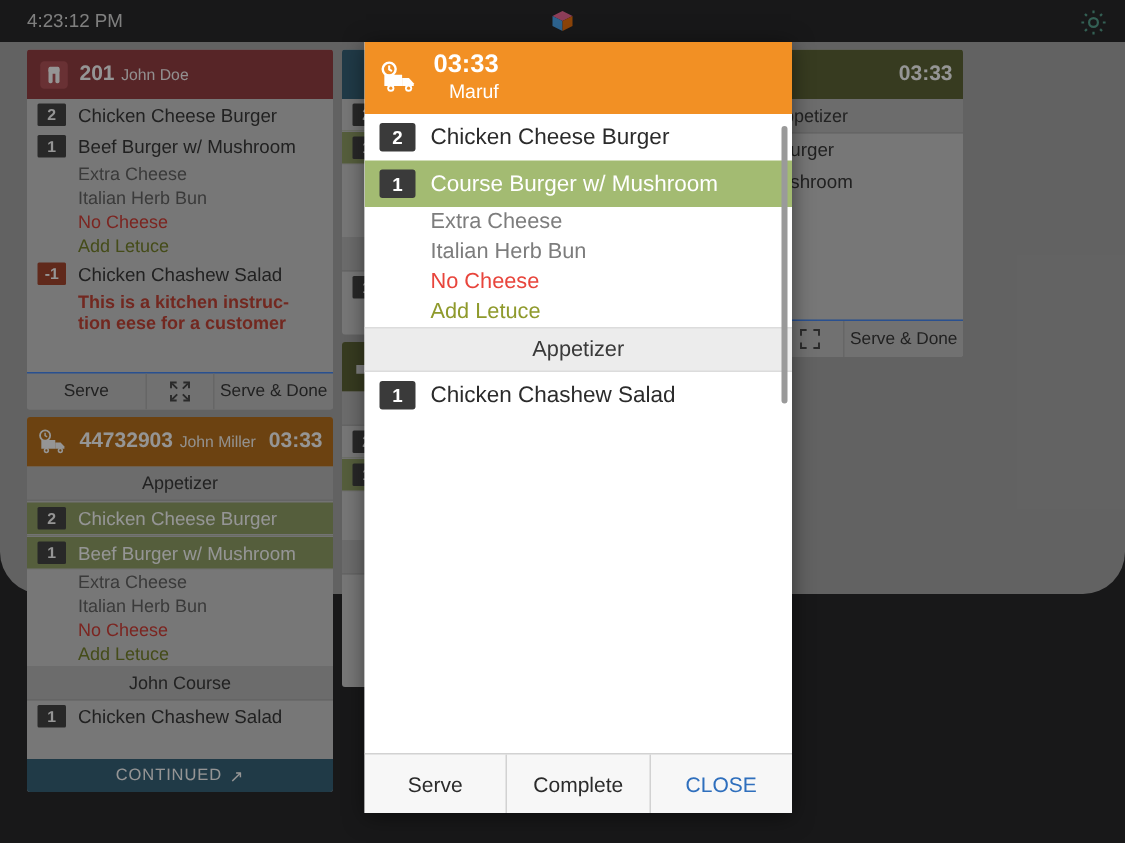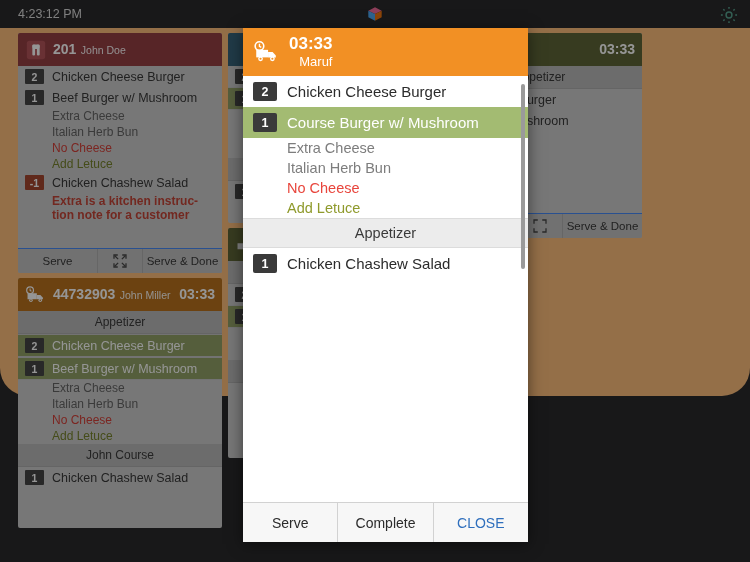--- a/index.html
+++ b/index.html
@@ -2,21 +2,21 @@
 <html><head>
 <meta charset="utf-8">
 <style>
   * { box-sizing: border-box; margin: 0; padding: 0; }
   html, body {
     width: 750px; height: 562px;
     background: #1c1c1e;
     font-family: "Liberation Sans", sans-serif;
     overflow: hidden;
   }
-  .screen { position: relative; width: 750px; height: 396px; background: #fdba74; border-radius: 28px; }
+  .screen { position: relative; width: 750px; height: 396px; background: #a3a3a3; border-radius: 28px; }
 
   
   .topbar {
     position: absolute; left: 0; top: 0; width: 750px; height: 28px;
     background: #1c1c1e; display: flex; align-items: center;
   }
   .topbar-clock {
     position: absolute; left: 18px; top: 0; height: 28px;
     display: flex; align-items: center;
     color: #d8d8d8; font-size: 12.5px;
@@ -213,21 +213,21 @@
             <span class="item-name">Beef Burger w/ Mushroom</span>
           </div>
           <div class="mod-row">Extra Cheese</div>
           <div class="mod-row">Italian Herb Bun</div>
           <div class="mod-row neg">No Cheese</div>
           <div class="mod-row pos">Add Letuce</div>
           <div class="item-row">
             <span class="qty neg">-1</span>
             <span class="item-name">Chicken Chashew Salad</span>
           </div>
-          <div class="note-row">Extra is a kitchen instruc-tion note for a customer</div>
+          <div class="note-row">This is a kitchen instruc-tion eese for a customer</div>
         </div>
       <div class="card-foot">
         <div class="foot-btn">Serve</div>
         <div class="foot-mid">
           <svg viewBox="0 0 24 24" width="18" height="18" fill="none" stroke="#3c3c3c" stroke-width="1.7">
             <path d="M4 9V4h5M20 9V4h-5M4 15v5h5M20 15v5h-5"></path>
             <path d="M9.5 9.5 5 5M14.5 9.5 19 5M9.5 14.5 5 19M14.5 14.5 19 19"></path>
           </svg>
         </div>
         <div class="foot-btn">Serve &amp; Done</div>
@@ -269,20 +269,24 @@
           <div class="mod-row">Extra Cheese</div>
           <div class="mod-row">Italian Herb Bun</div>
           <div class="mod-row neg">No Cheese</div>
           <div class="mod-row pos">Add Letuce</div>
           <div class="section-row">John Course</div>
           <div class="item-row">
             <span class="qty">1</span>
             <span class="item-name">Chicken Chashew Salad</span>
           </div>
         </div>
+      <div class="foot-continued">
+        <span>CONTINUED</span>
+        <span>↗</span>
+      </div>
     </div>
 
     <div class="card" id="cmid" style="left:228px; top:5px; width:204px; height:190px;">
       <div class="card-head" style="background:#2b5a72;"></div>
       <div class="card-body">
         <div class="item-row">
           <span class="qty">2</span>
           <span class="item-name">&nbsp;</span>
         </div>
         <div class="item-row hl">

